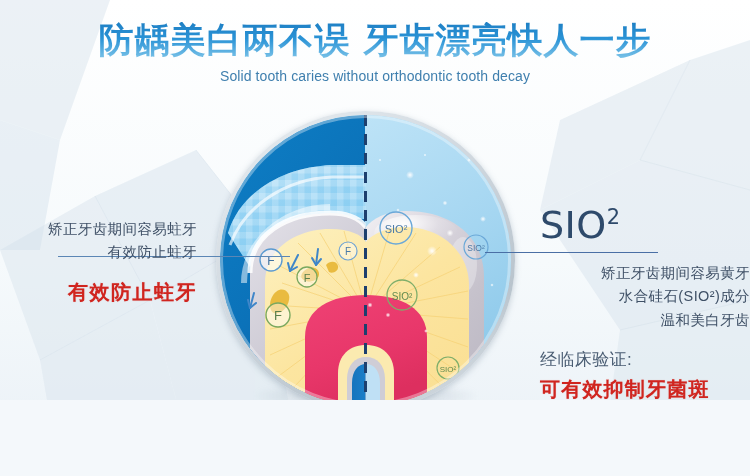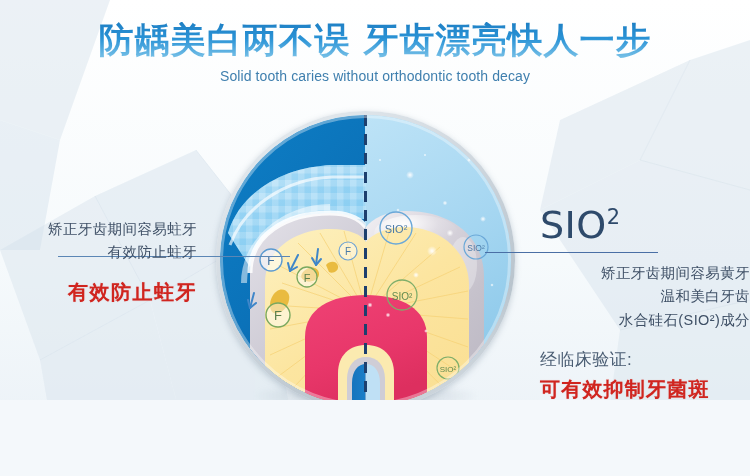--- a/index.html
+++ b/index.html
@@ -366,20 +366,20 @@
       <div>矫正牙齿期间容易蛀牙</div>
       <div>有效防止蛀牙</div>
     </div>
     <div class="emph">有效防止蛀牙</div>
   </div>
 
   <div id="col-right">
     <div class="head"><span>SIO</span><sup>2</sup></div>
     <div class="body">
       <div>矫正牙齿期间容易黄牙</div>
+      <div>水合硅石(SIO²)成分</div>
       <div>温和美白牙齿</div>
-      <div>水合硅石(SIO²)成分</div>
     </div>
     <div class="note">经临床验证:</div>
     <div class="emph">可有效抑制牙菌斑</div>
   </div>
 
 </div>
 
 </body></html>

